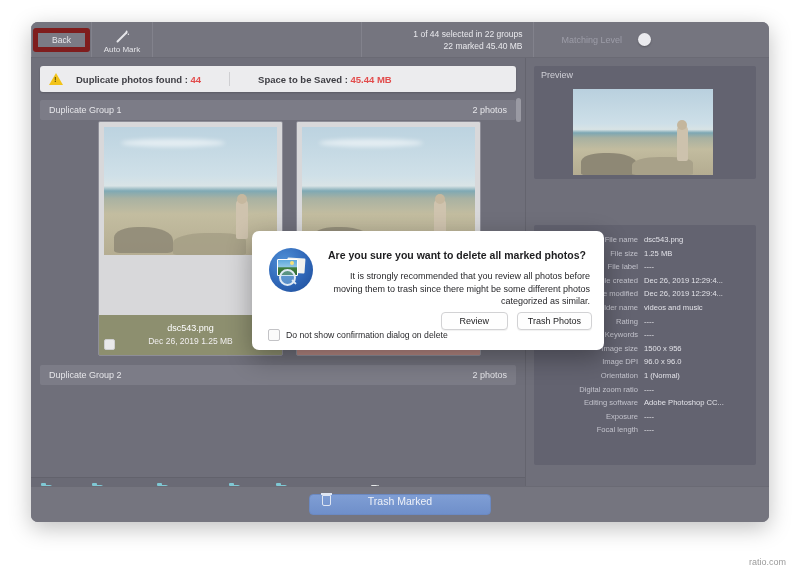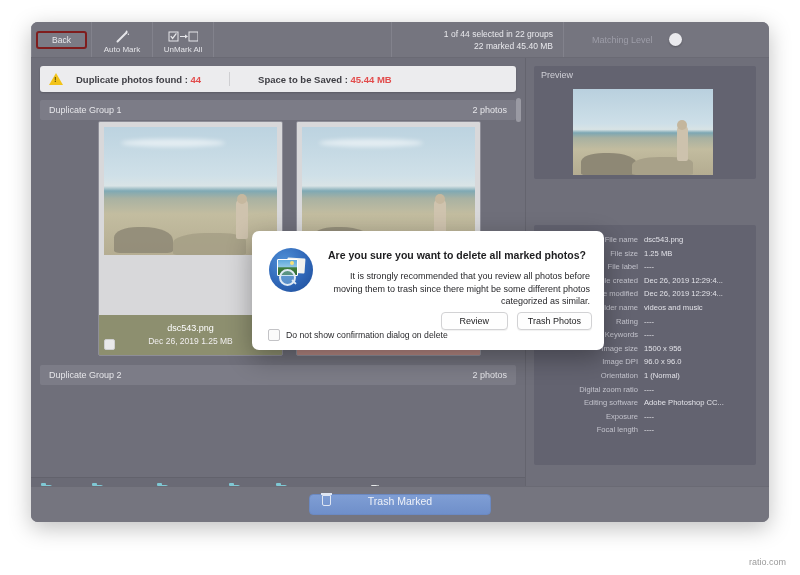--- a/index.html
+++ b/index.html
@@ -70,21 +70,21 @@
   }
   .tb-btn:first-child { border-left: 1px solid #82828c; }
   .tb-label {
     font-size: 8px; color: #e4e4e8;
     line-height: 9px;
     white-space: nowrap;
   }
   .tb-icon { height: 17px; display: flex; align-items: center; justify-content: center;}
   .tb-btn.back-btn { justify-content: center; padding-bottom: 0; }
   .back-pill {
-    border: 2px solid #7f1d1d;
+    border: 5px solid #7f1d1d;
     border-radius: 3px;
     padding: 2px 14px;
     font-size: 8.5px;
     color: #e8e8ec;
     background: #7b7b85;
   }
 
   .tb-spacer { flex: 1; border-right: 1px solid #82828c; }
   .tb-counts {
     width: 172px;
@@ -565,32 +565,20 @@
         <div class="tb-icon">
           <svg width="16" height="16" viewBox="0 0 16 16">
             <line x1="12.5" y1="3.5" x2="3.5" y2="12.5" stroke="#e6e6ea" stroke-width="2" stroke-linecap="round"></line>
             <circle cx="12.6" cy="2.4" r="0.9" fill="#e6e6ea"></circle>
             <circle cx="14.4" cy="5.2" r="0.7" fill="#e6e6ea"></circle>
           </svg>
         </div>
         <div class="tb-label">Auto Mark</div>
       </div>
 
-      <div class="tb-btn">
-        <div class="tb-icon">
-          <svg width="30" height="13" viewBox="0 0 30 13">
-            <rect x="1" y="2" width="9" height="9" fill="none" stroke="#e6e6ea" stroke-width="1"></rect>
-            <polyline points="2.8,6.2 4.6,8.4 8.4,3.4" fill="none" stroke="#e6e6ea" stroke-width="1.3"></polyline>
-            <line x1="12" y1="6.5" x2="17" y2="6.5" stroke="#e6e6ea" stroke-width="1"></line>
-            <polygon points="17,4.6 20,6.5 17,8.4" fill="#e6e6ea"></polygon>
-            <rect x="21" y="2" width="9" height="9" fill="none" stroke="#e6e6ea" stroke-width="1"></rect>
-          </svg>
-        </div>
-        <div class="tb-label">UnMark All</div>
-      </div>
 
       <div class="tb-spacer"></div>
 
       <div class="tb-counts">
         <div>1 of 44 selected in 22 groups</div>
         <div>22 marked 45.40 MB</div>
       </div>
 
       <div class="tb-match">
         <div class="tb-match-label">Matching Level</div>

